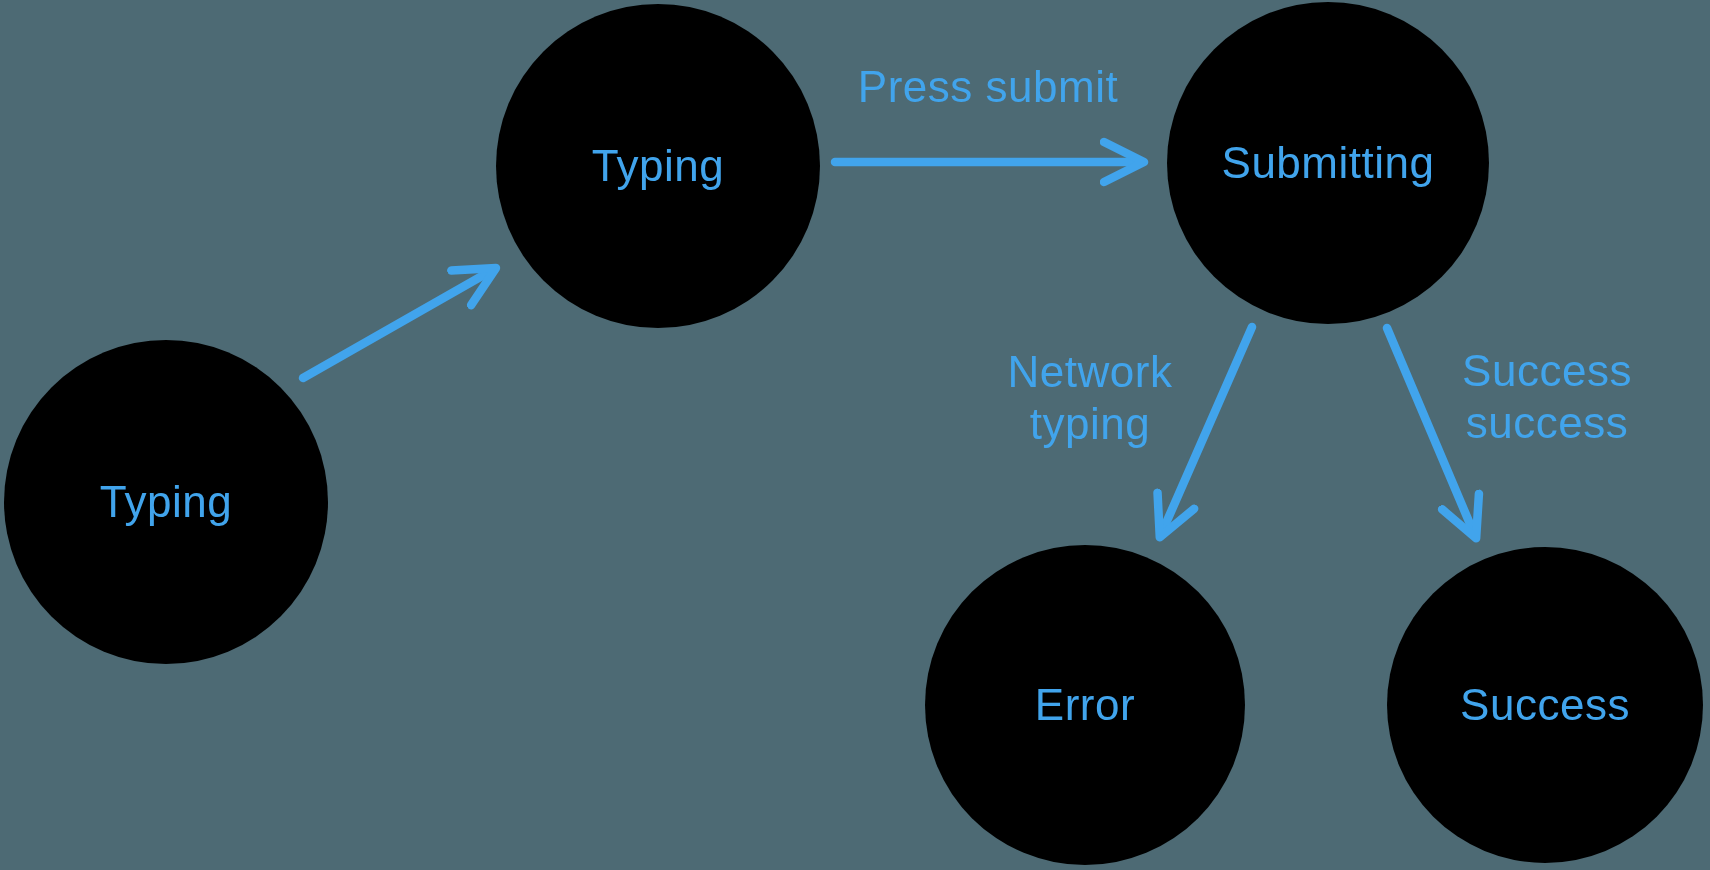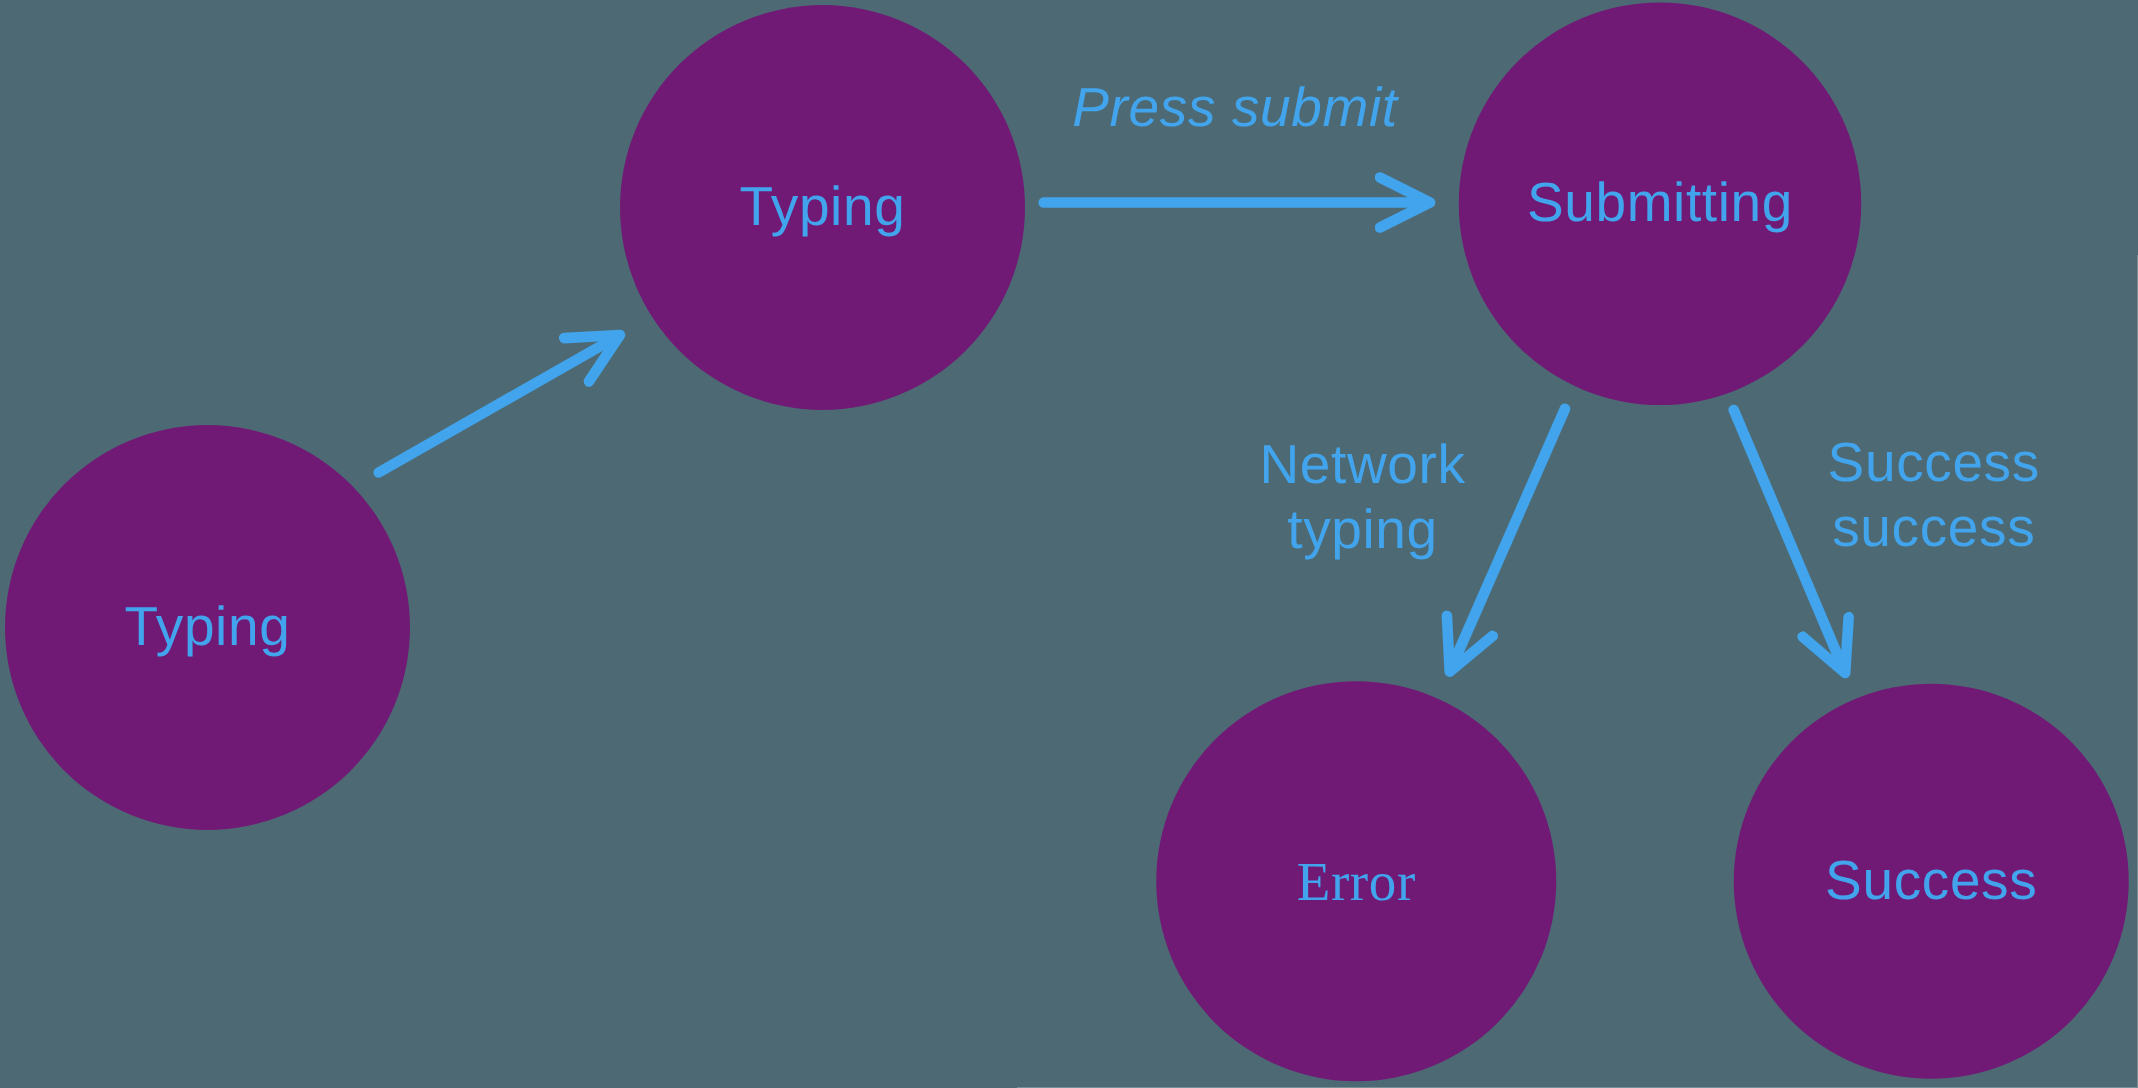--- a/index.html
+++ b/index.html
@@ -12,42 +12,42 @@
     font-family: "Liberation Sans", sans-serif;
   }
   .arrows {
     position: absolute;
     left: 0; top: 0;
     width: 1710px; height: 870px;
   }
   .state {
     position: absolute;
     border-radius: 50%;
-    background: #701a75;
+    background: #000000;
     display: flex;
     align-items: center;
     justify-content: center;
   }
   .state-label {
     color: #41a4ec;
     font-size: 44px;
     font-weight: 500;
     letter-spacing: 0.5px;
   }
   .edge-label {
     position: absolute;
     transform: translate(-50%, -50%);
     color: #41a4ec;
     font-size: 44px;
     font-weight: 500;
     letter-spacing: 0.5px;
     text-align: center;
     line-height: 52px;
   }
-  .nowrap { white-space: nowrap; font-style: italic; }
+  .nowrap { white-space: nowrap; }
 </style>
 </head>
 <body>
 
 <div class="canvas">
 
   <svg class="arrows" width="1710" height="870" viewBox="0 0 1710 870">
     <defs>
       <marker id="chevron" markerUnits="userSpaceOnUse" markerWidth="60" markerHeight="60" viewBox="0 0 60 60" refX="36" refY="30" orient="auto">
         <path d="M 4 10 L 44 30 L 4 50" fill="none" stroke="#41a4ec" stroke-width="8.5" stroke-linecap="round" stroke-linejoin="round"></path>
@@ -64,21 +64,21 @@
   </div>
 
   <div class="state" style="left:496px; top:4px; width:324px; height:324px;">
     <span class="state-label">Typing</span>
   </div>
 
   <div class="state" style="left:1167px; top:2px; width:322px; height:322px;">
     <span class="state-label">Submitting</span>
   </div>
 
-  <div class="state" style="left:925px; top:545px; width:320px; height:320px;font-family:Liberation Serif, serif;">
+  <div class="state" style="left:925px; top:545px; width:320px; height:320px;">
     <span class="state-label">Error</span>
   </div>
 
   <div class="state" style="left:1387px; top:547px; width:316px; height:316px;">
     <span class="state-label">Success</span>
   </div>
 
 
   <div class="edge-label nowrap" style="left:988px; top:87px;">Press submit</div>
 

